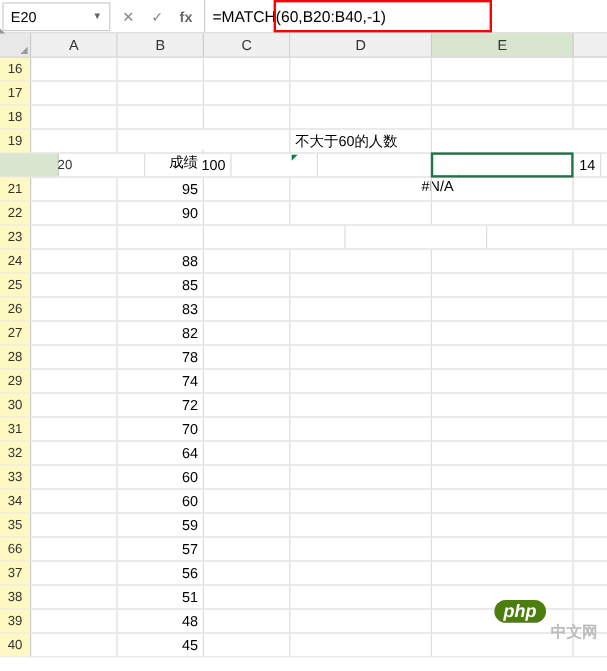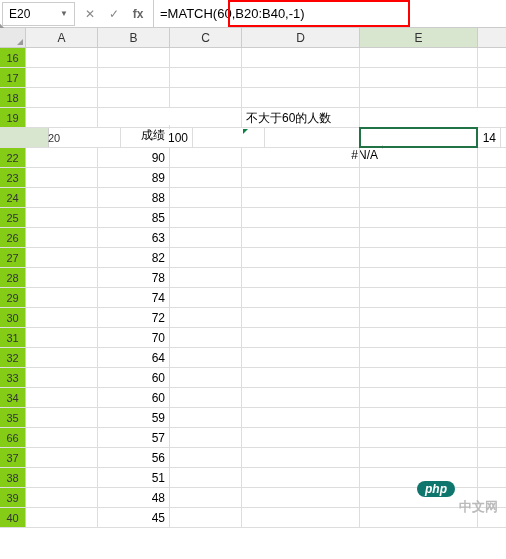--- a/index.html
+++ b/index.html
@@ -15,21 +15,21 @@
       overflow: hidden;
     }
     .formula-bar {
       display: flex;
       align-items: center;
       height: 28px;
       border-bottom: 1px solid #ccc;
       background: #fff;
     }
     .name-box {
-      width: 73px;
+      width: 90px;
       height: 24px;
       border: 1px solid #ccc;
       display: flex;
       align-items: center;
       padding: 0 6px;
       margin-left: 2px;
       background: #fff;
       justify-content: space-between;
     }
     .name-box-dropdown {
@@ -113,21 +113,21 @@
       display: flex;
       flex-direction: column;
     }
     .row {
       display: flex;
       height: 20px;
       border-bottom: 1px solid #ddd;
     }
     .row-header {
       width: 26px;
-      background: #84cc16;
+      background: #fef9c3;
       border-right: 1px solid #ccc;
       text-align: center;
       line-height: 20px;
       color: #333;
       font-size: 11px;
     }
     .row-header.active {
       background: #d8e6d0;
       padding-left: 48px;
     }
@@ -170,25 +170,25 @@
     .watermark {
       position: absolute;
       right: 8px;
       bottom: 12px;
       display: flex;
       align-items: center;
       gap: 4px;
       z-index: 20;
     }
     .php-badge {
-      background: #0f766e;
+      background: #4d7c0f;
       color: #fff;
       border-radius: 10px;
       padding: 1px 8px;
-      font-size: 12px;
+      font-size: 15px;
       font-style: italic;
       font-weight: bold;
     }
     .wm-text {
       color: #bbb;
       font-size: 13px;
       font-weight: bold;
       margin-top: 36px;
     }
     .header-diamond {
@@ -273,31 +273,38 @@
       </div>
       <div class="row">
         <div class="row-header active">20</div>
         <div class="cell col-A"></div>
         <div class="cell col-B">100</div>
         <div class="cell col-C"></div>
         <div class="cell col-D text-center">#N/A</div>
         <div class="cell col-E">14</div>
       </div>
       <div class="row">
+        <div class="row-header">21</div>
+        <div class="cell col-A"></div>
+        <div class="cell col-B">95</div>
+        <div class="cell col-C"></div>
+        <div class="cell col-D"></div>
+        <div class="cell col-E"></div>
+      </div>
+      <div class="row">
         <div class="row-header">22</div>
         <div class="cell col-A"></div>
         <div class="cell col-B">90</div>
         <div class="cell col-C"></div>
         <div class="cell col-D"></div>
         <div class="cell col-E"></div>
       </div>
       <div class="row">
         <div class="row-header">23</div>
         <div class="cell col-A"></div>
-        <div class="cell col-B">89</div>
         <div class="cell col-C"></div>
         <div class="cell col-D"></div>
         <div class="cell col-E"></div>
       </div>
       <div class="row">
         <div class="row-header">24</div>
         <div class="cell col-A"></div>
         <div class="cell col-B">88</div>
         <div class="cell col-C"></div>
         <div class="cell col-D"></div>
@@ -307,21 +314,21 @@
         <div class="row-header">25</div>
         <div class="cell col-A"></div>
         <div class="cell col-B">85</div>
         <div class="cell col-C"></div>
         <div class="cell col-D"></div>
         <div class="cell col-E"></div>
       </div>
       <div class="row">
         <div class="row-header">26</div>
         <div class="cell col-A"></div>
-        <div class="cell col-B">63</div>
+        <div class="cell col-B">83</div>
         <div class="cell col-C"></div>
         <div class="cell col-D"></div>
         <div class="cell col-E"></div>
       </div>
       <div class="row">
         <div class="row-header">27</div>
         <div class="cell col-A"></div>
         <div class="cell col-B">82</div>
         <div class="cell col-C"></div>
         <div class="cell col-D"></div>

